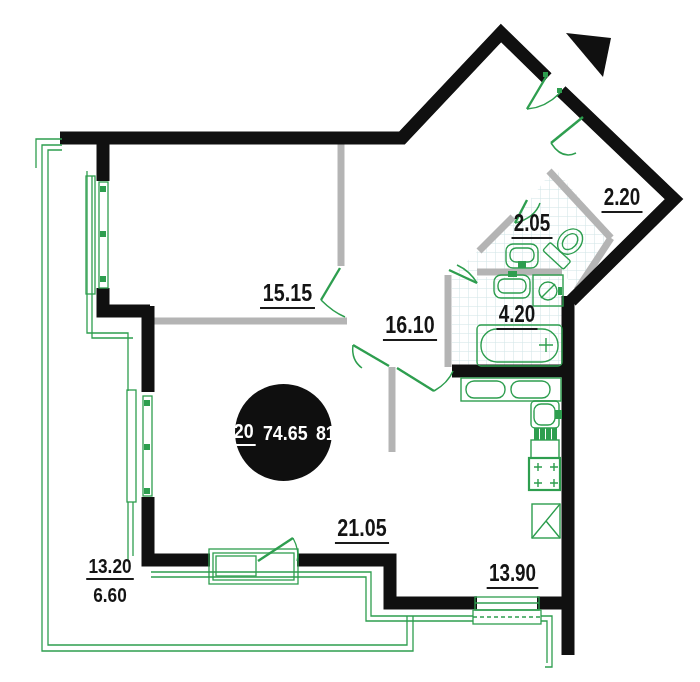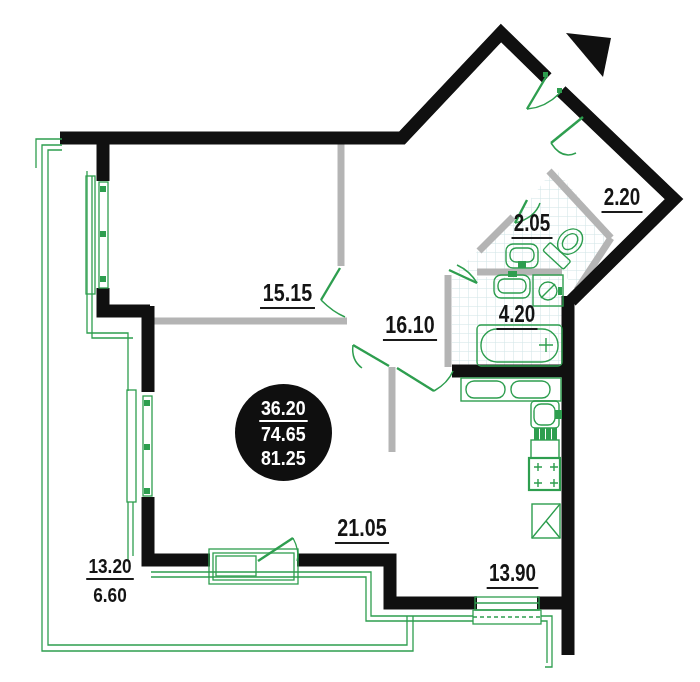--- a/index.html
+++ b/index.html
@@ -6,21 +6,21 @@
   #plan-stage{position:relative;width:700px;height:682px;background:#ffffff;overflow:hidden;
     font-family:"Liberation Sans",sans-serif;}
   #plan-svg{position:absolute;left:0;top:0;}
   .lbl{position:absolute;font-weight:700;color:#141414;text-align:center;
        transform:scaleX(.82);transform-origin:center;white-space:nowrap;line-height:1;}
   .lbl .u{border-bottom:2px solid #1a1a1a;padding:0 3px 2px 3px;display:inline-block;}
   .lbl-24{font-size:24px;} .lbl-22{font-size:23px;} .lbl-21{font-size:21px;}
   .fraction{display:flex;flex-direction:column;align-items:center;gap:3px;}
   .fraction .plain{padding-top:1px;}
   #area-badge{position:absolute;left:235px;top:384px;width:97px;height:97px;border-radius:50%;
-      background:#0f0f0f;color:#ffffff;display:flex;flex-direction:column;justify-content:center;
+      background:#0f0f0f;color:#ffffff;display:flex;justify-content:center;
       align-items:center;font-weight:700;font-size:21px;line-height:1.12;}
   #area-badge .row{transform:scaleX(.85);}
   #area-badge .row.first{border-bottom:2px solid #ffffff;padding:0 2px 1px 2px;}
 </style>
 </head>
 <body>
 
 <div id="plan-stage">
 
 <svg id="plan-svg" width="700" height="682" viewBox="0 0 700 682">

